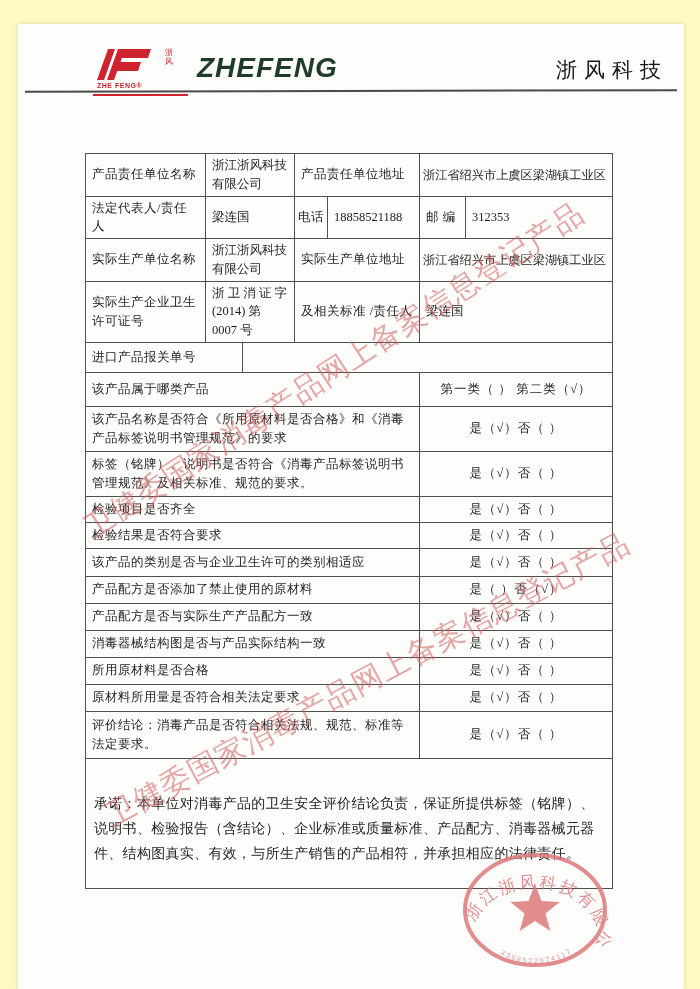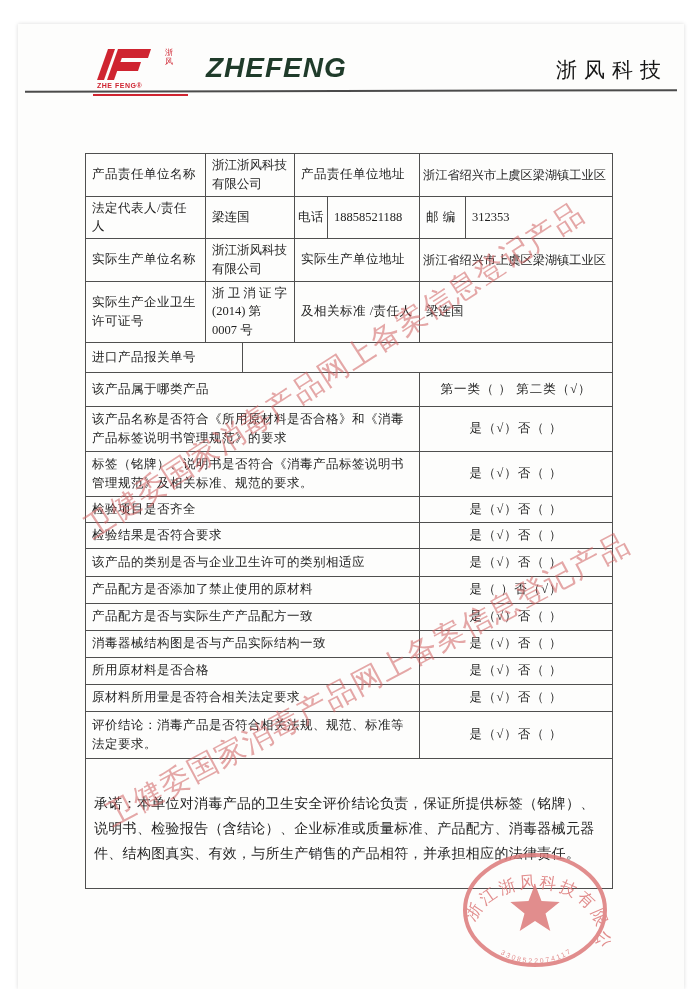--- a/index.html
+++ b/index.html
@@ -1,27 +1,27 @@
 <!DOCTYPE html>
 <html><head>
 <meta charset="utf-8">
 <style>
   html,body{margin:0;padding:0;background:#e9e9e9;}
-  #page{position:relative;width:700px;height:989px;background:#ffffff;overflow:hidden;
+  #page{position:relative;width:700px;height:989px;background:#fef9c3;overflow:hidden;
         font-family:"Liberation Serif","DejaVu Serif",serif;}
   #paper{position:absolute;left:18px;top:24px;width:666px;height:965px;background:#fdfdfc;
          box-shadow:0 0 4px rgba(0,0,0,.15);}
   
   #header{position:absolute;left:0;top:0;width:700px;height:95px;}
   #logo-block{position:absolute;left:93px;top:46px;width:95px;height:50px;}
   #logo-sub{position:absolute;left:4px;top:36px;font-family:"Liberation Sans",sans-serif;
             font-size:7px;font-weight:bold;color:#cf2430;letter-spacing:.5px;}
   #logo-underline{position:absolute;left:0;top:48px;width:95px;height:2px;background:#cf2430;}
   #logo-cn{position:absolute;left:72px;top:2px;width:10px;font-size:8px;color:#cf2430;line-height:9px;}
-  #brand-en{position:absolute;left:206px;top:52px;font-family:"Liberation Sans",sans-serif;
+  #brand-en{position:absolute;left:197px;top:52px;font-family:"Liberation Sans",sans-serif;
             font-style:italic;font-weight:800;font-size:28px;letter-spacing:1px;color:#1f3b2a;}
   #brand-cn{position:absolute;right:32px;top:56px;font-size:21px;color:#161616;letter-spacing:7px;font-family:Liberation Serif, serif;}
   #header-rule{position:absolute;left:25px;top:90px;width:652px;height:2px;background:#4b4b4b;
                transform:rotate(-0.15deg);}
   
   table{position:absolute;left:85px;top:153px;width:527px;border-collapse:collapse;table-layout:fixed;}
   td{border:1px solid #4f4f4f;font-size:12.5px;color:#1f1f1f;padding:2px 6px;line-height:1.5;
      overflow:hidden;}
   td.ans{text-align:center;letter-spacing:1px;}
   td.lbl{letter-spacing:.5px;}

